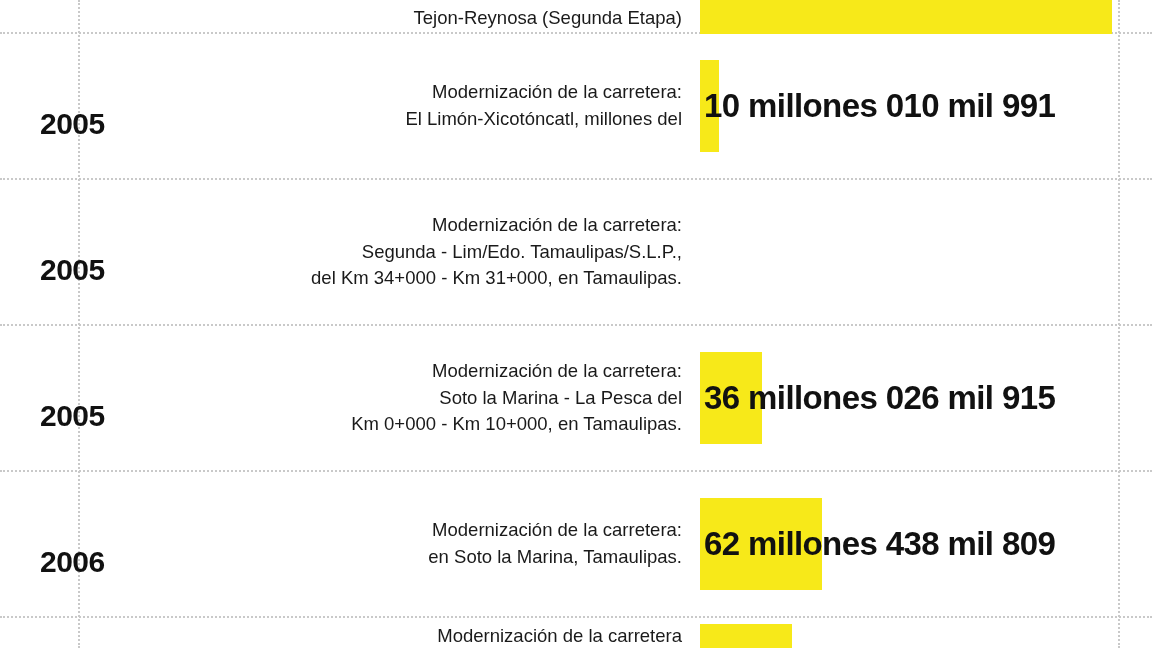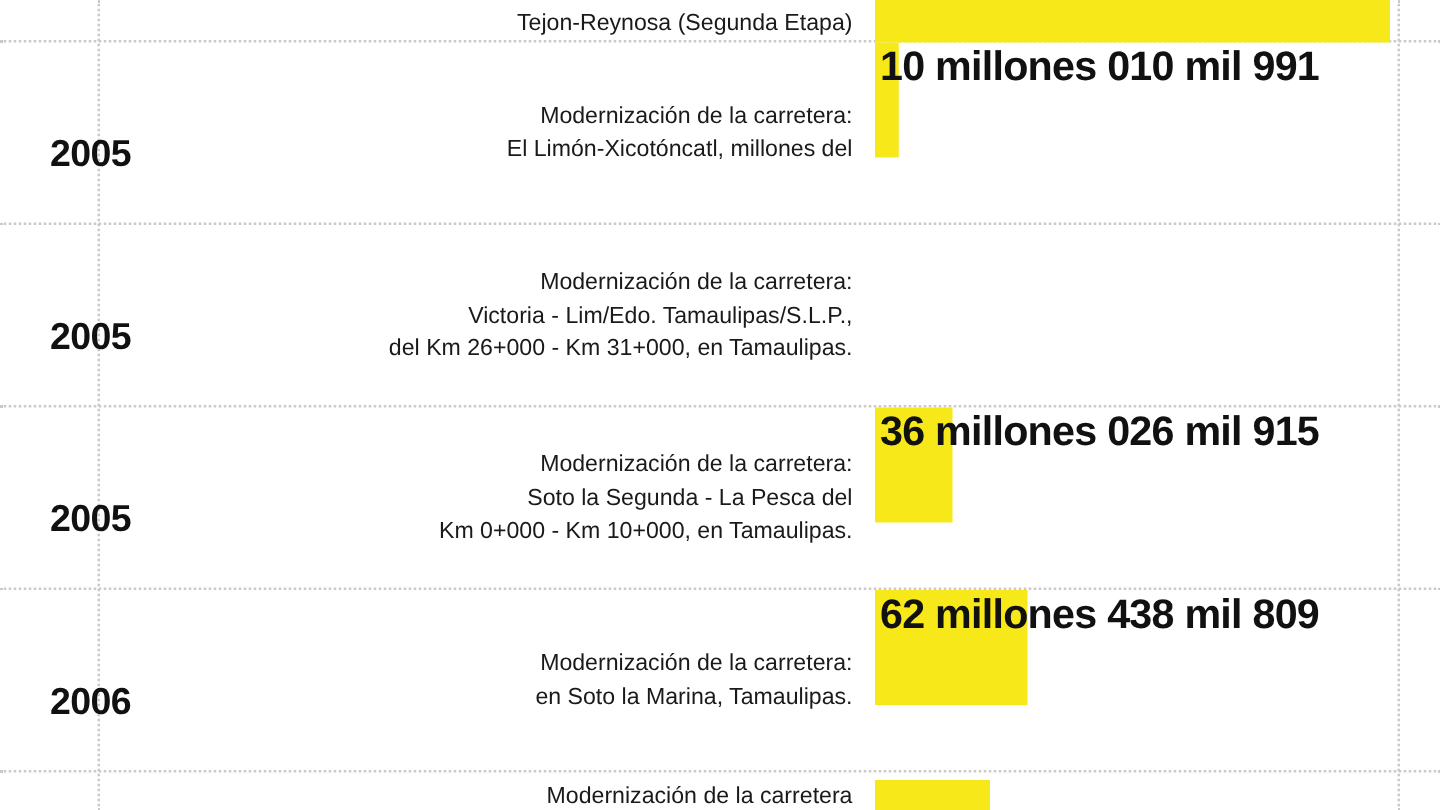--- a/index.html
+++ b/index.html
@@ -75,21 +75,21 @@
     font-size: 18.5px;
     line-height: 1.45;
     color: #1a1a1a;
   }
 
   .valuewrap {
     position: relative;
     flex: 1 1 auto;
     height: 100%;
     display: flex;
-    align-items: flex-start;
+    align-items: center;
   }
 
   .bar {
     position: absolute;
     left: 0;
     background: #f7e919;
     z-index: 1;
   }
 
   .valuelabel {
@@ -136,30 +136,30 @@
       <div class="valuewrap">
         <div class="bar" style="width:19px;height:92px;"></div>
         <div class="valuelabel">10 millones 010 mil 991</div>
       </div>
     </div>
 
     <div class="row" style="height:146px;">
       <div class="year">2005</div>
       <div class="desc">
         <div>Modernización de la carretera:</div>
-        <div>Victoria - Lim/Edo. Tamaulipas/S.L.P.,</div>
-        <div>del Km 26+000 - Km 31+000, en Tamaulipas.</div>
+        <div>Segunda - Lim/Edo. Tamaulipas/S.L.P.,</div>
+        <div>del Km 34+000 - Km 31+000, en Tamaulipas.</div>
       </div>
     </div>
 
     <div class="row" style="height:146px;">
       <div class="year">2005</div>
       <div class="desc">
         <div>Modernización de la carretera:</div>
-        <div>Soto la Segunda - La Pesca del</div>
+        <div>Soto la Marina - La Pesca del</div>
         <div>Km 0+000 - Km 10+000, en Tamaulipas.</div>
       </div>
       <div class="valuewrap">
         <div class="bar" style="width:62px;height:92px;"></div>
         <div class="valuelabel">36 millones 026 mil 915</div>
       </div>
     </div>
 
     <div class="row" style="height:146px;">
       <div class="year">2006</div>

